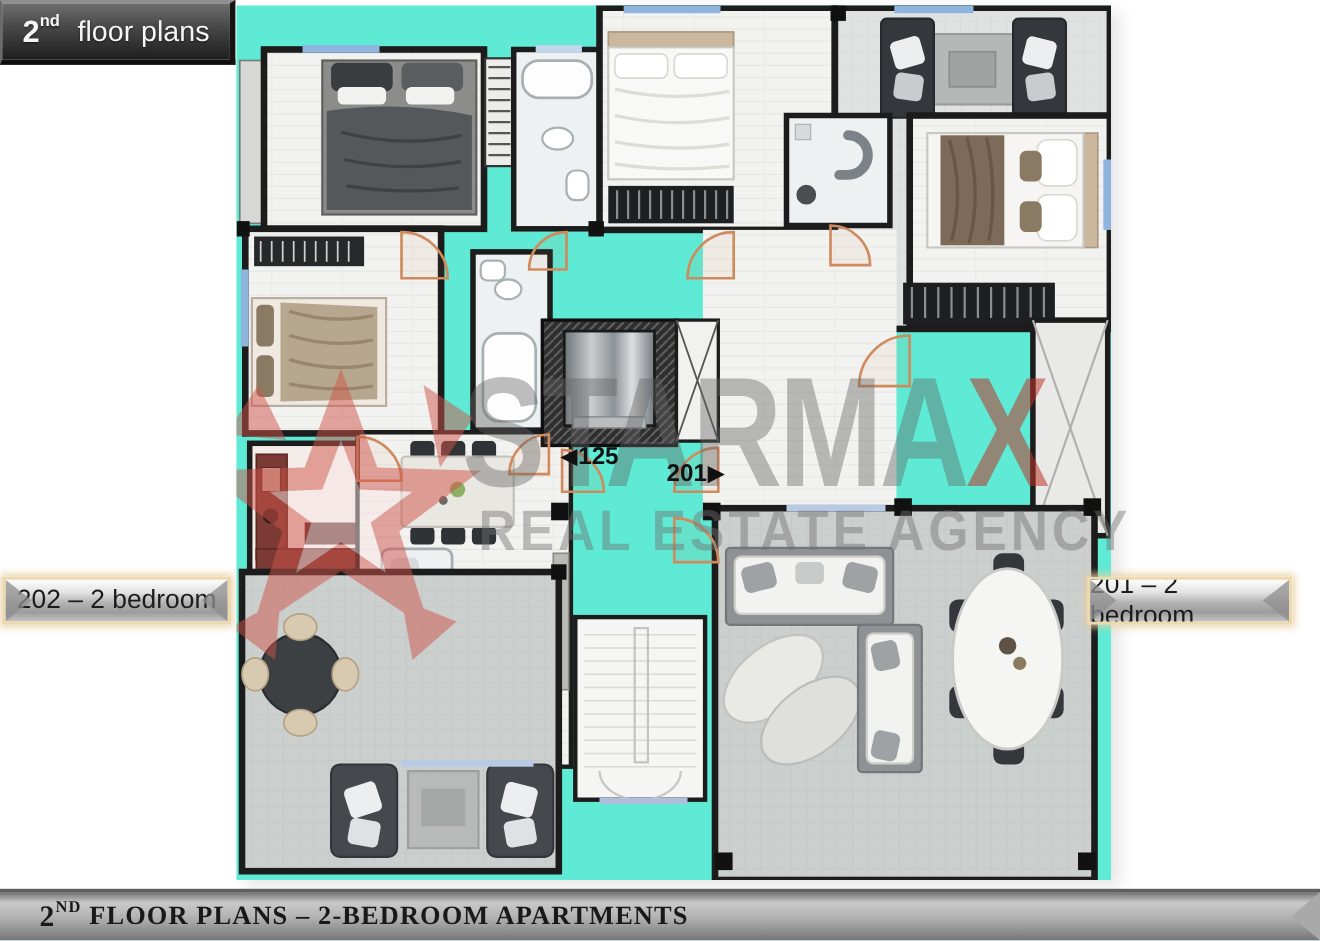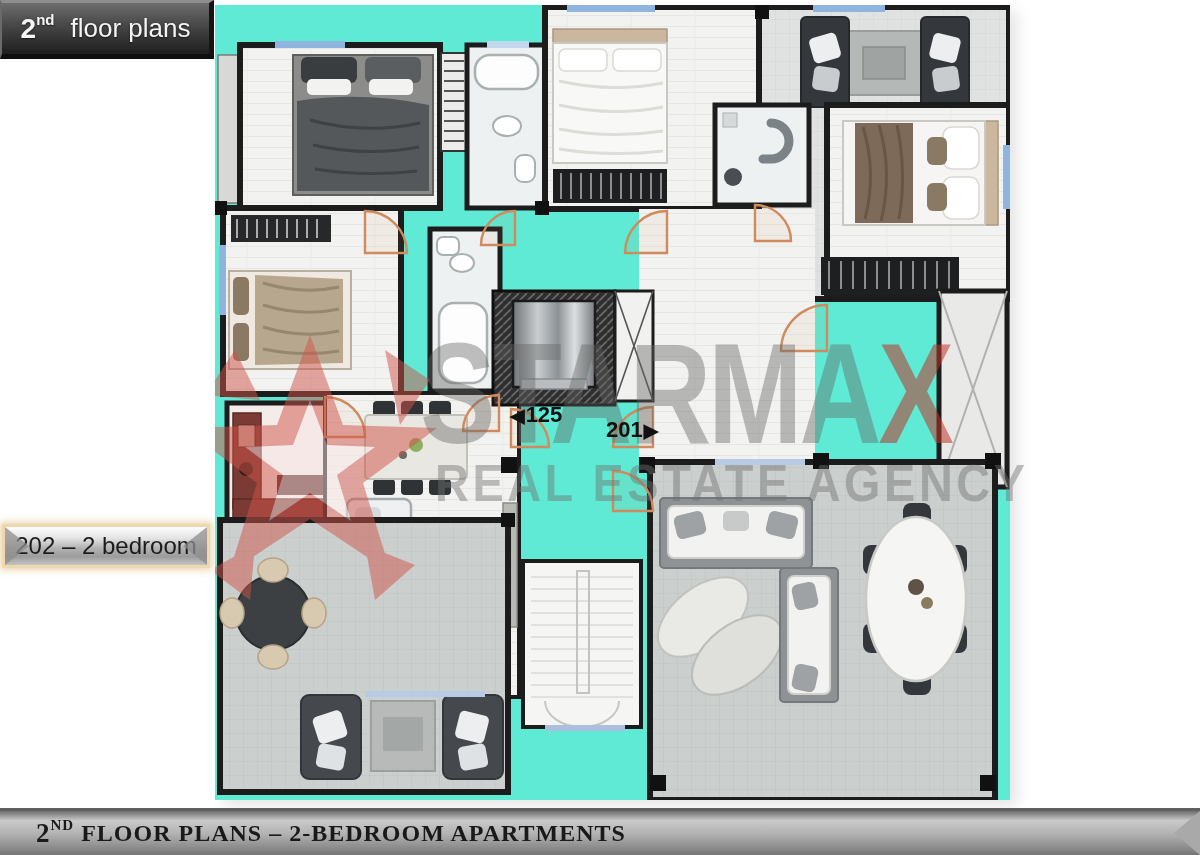--- a/index.html
+++ b/index.html
@@ -392,20 +392,23 @@
 
   <div class="badge">
     <span class="num">2</span>
       <span class="ord">nd</span>
       <span class="rest">floor plans</span>
   </div>
 
   <div class="plaque" id="plaque-202">
     <span>202 – 2 bedroom</span>
   </div>
+  <div class="plaque" id="plaque-201">
+    <span>201 – 2 bedroom</span>
+  </div>
 
   <div class="footer-bar">
     <span class="num">2</span>
       <span class="ord">ND</span>
       <span class="rest"> FLOOR PLANS – 2-BEDROOM APARTMENTS</span>
   </div>
 
 </div>
 
 </body></html>

